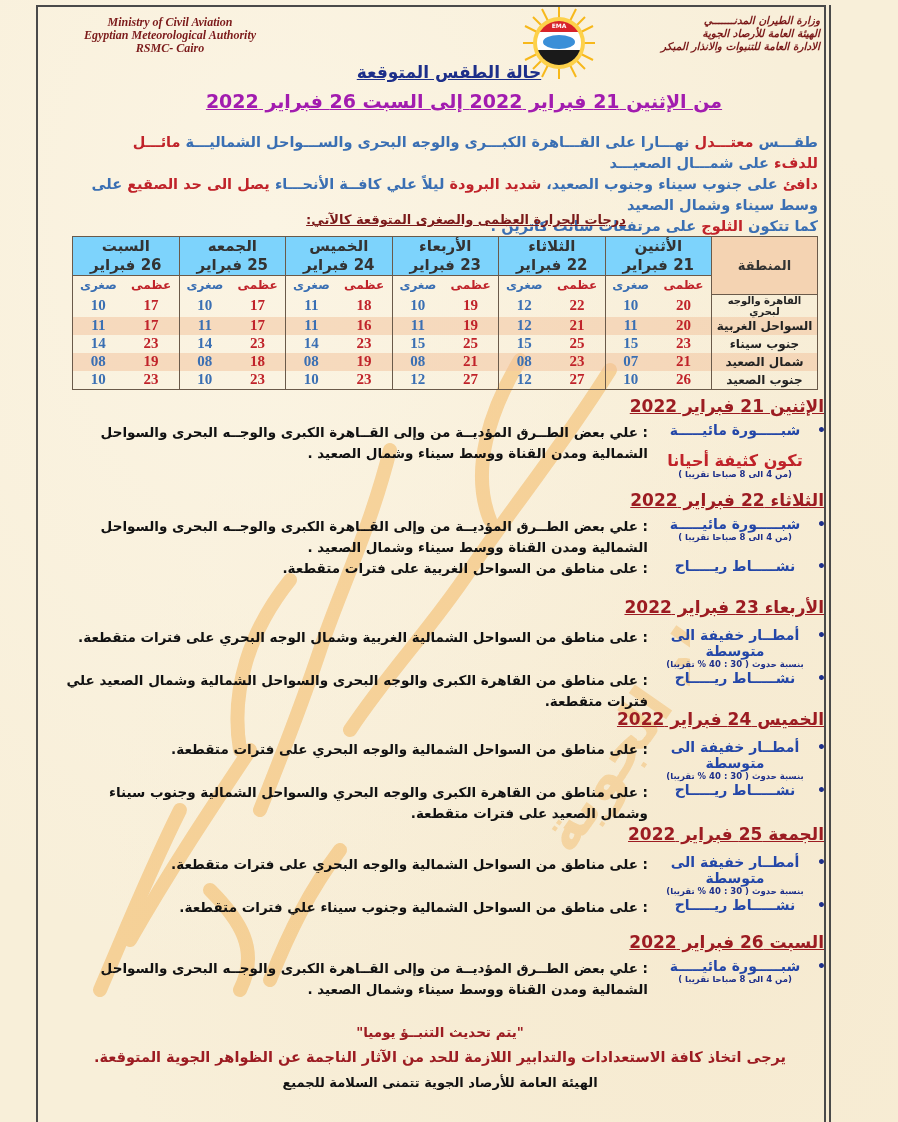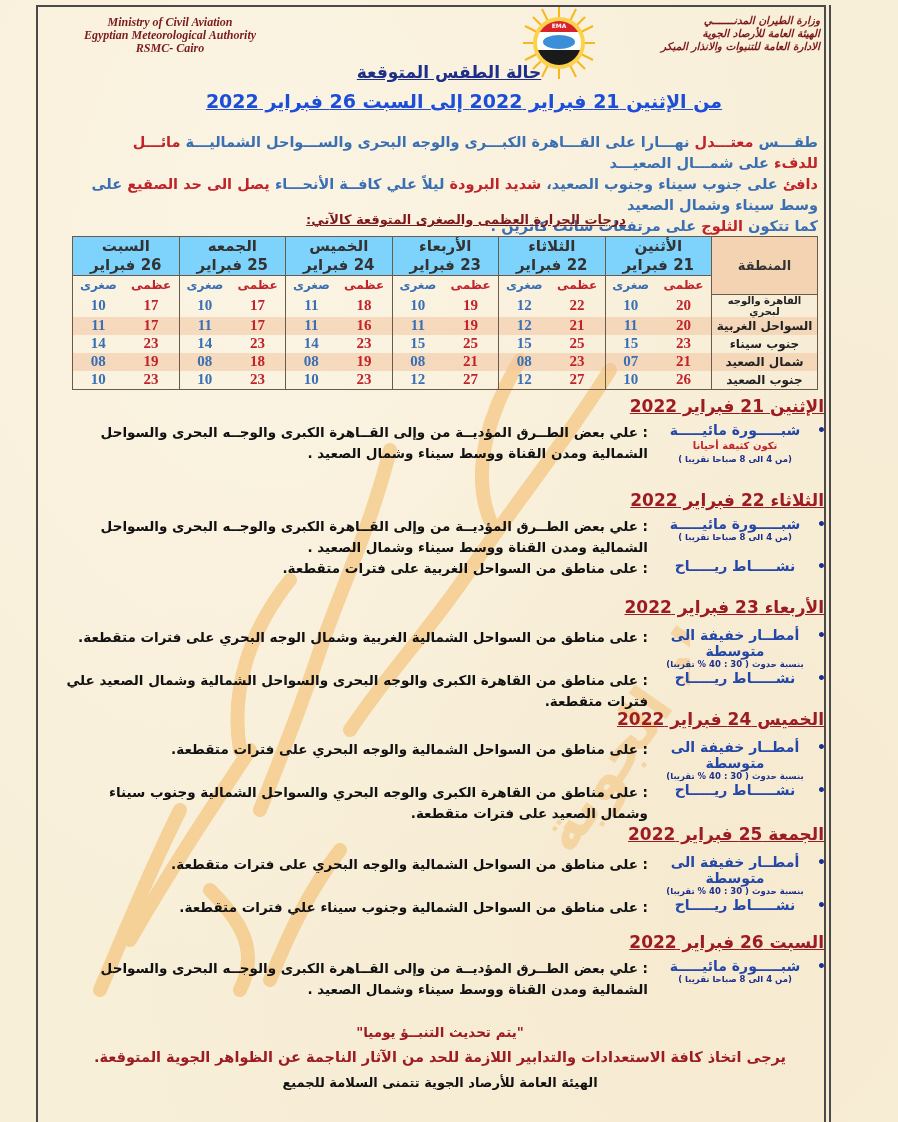--- a/index.html
+++ b/index.html
@@ -30,21 +30,21 @@
     position:absolute; right:78px; top:14px; width:220px; direction:rtl; text-align:right;
     font-style:italic; font-weight:bold; color:#7b1a1a; font-size:10.5px; line-height:13px;
   }
   .logo { position:absolute; left:522px; top:6px; width:74px; height:74px; }
   .title1 {
     position:absolute; left:0; right:0; top:62px; text-align:center; direction:rtl;
     color:#1d2f8a; font-weight:bold; font-size:17px; text-decoration:underline;
   }
   .title2 {
     position:absolute; left:0; right:0; top:90px; text-align:center; direction:rtl;
-    color:#1d4ed8; font-weight:bold; font-size:19px; text-decoration:underline;
+    color:#a21caf; font-weight:bold; font-size:19px; text-decoration:underline;
     padding-left:30px;
   }
   .intro {
     position:absolute; left:90px; width:728px; top:132px; direction:rtl; text-align:right;
     font-size:14.5px; line-height:21px; font-weight:bold; color:#3a6fb3;
   }
   .intro .red { color:#c0232a; }
   .tbl-caption {
     position:absolute; right:272px; top:212px; direction:rtl;
     font-size:13px; font-weight:bold; color:#7b1a1a; text-decoration:underline;
@@ -67,21 +67,21 @@
   table.temps td.pair-r { border-right:1px solid #6a5a4a; border-left:none; }
 
   .day-sec { position:absolute; left:60px; width:760px; direction:rtl; }
   .day-title {
     text-align:right; color:#9c1c22; font-weight:bold; font-size:17px; text-decoration:underline;
     margin-right:-4px;
   }
   .item { display:flex; flex-direction:row; align-items:flex-start; margin-top:6px; }
   .item .bullet { width:16px; color:#1d2f8a; font-size:14px; font-weight:bold; margin-right:-6px; }
   .item .phen { width:150px; text-align:center; color:#2447a8; font-weight:bold; font-size:14px; line-height:16px; }
-  .item .phen .sub1 { display:block; color:#c0232a; font-size:10px; }
+  .item .phen .sub1 { display:block; color:#c0232a; font-size:16px;margin-top:15px; }
   .item .phen .sub2 { display:block; color:#1d2f8a; font-size:8.5px; line-height:11px; }
   .item .desc { flex:1; text-align:right; color:#111; font-weight:bold; font-size:13.5px; line-height:21px; padding-right:12px; }
 
   .footer1 { position:absolute; left:60px; width:760px; top:1024px; text-align:center; direction:rtl;
     color:#9c1c22; font-weight:bold; font-size:13.5px; }
   .footer2 { position:absolute; left:60px; width:760px; top:1049px; text-align:center; direction:rtl;
     color:#9c1c22; font-weight:bold; font-size:14.5px; }
   .footer3 { position:absolute; left:60px; width:760px; top:1075px; text-align:center; direction:rtl;
     color:#111; font-weight:bold; font-size:13px; }
 </style>

